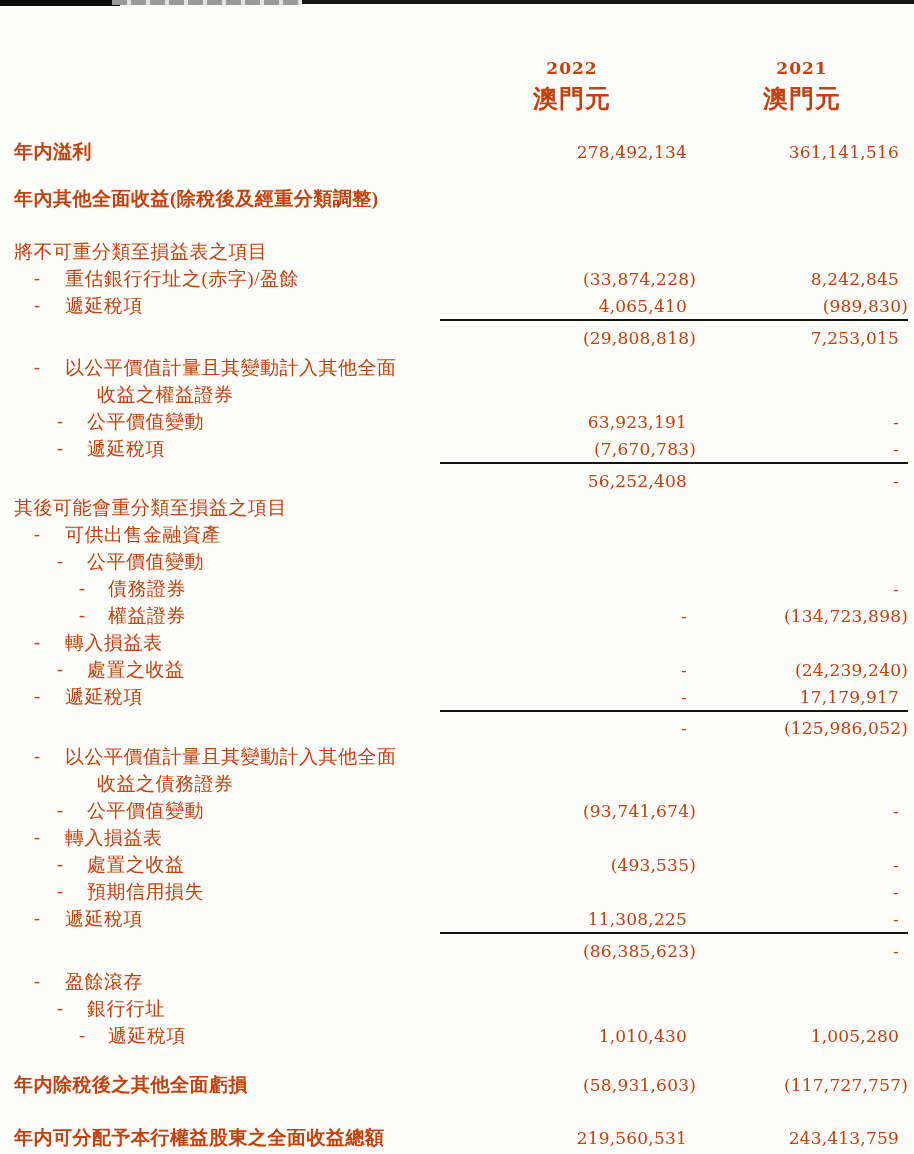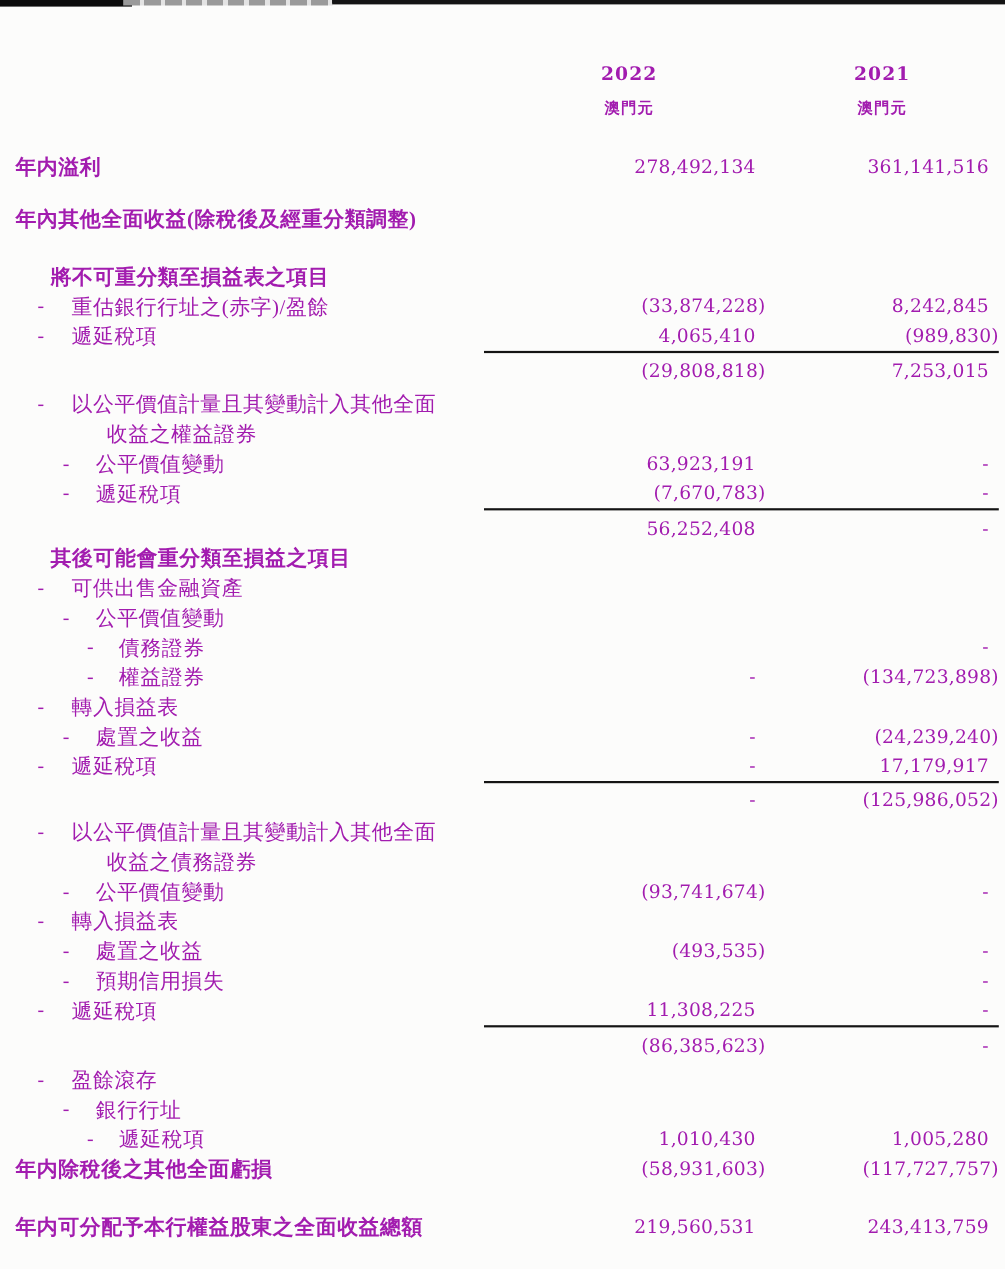--- a/index.html
+++ b/index.html
@@ -3,21 +3,21 @@
 <meta charset="utf-8">
 <style>
   * { box-sizing: border-box; margin: 0; padding: 0; }
   html,body { background:#e9e9e9; }
   .sheet{
     position:relative;
     width:914px; height:1154px;
     background:#fcfcfb;
     overflow:hidden;
     font-family:"Liberation Serif","DejaVu Serif",serif;
-    color:#a21caf;
+    color:#c2410c;
     margin:0 auto;
   }
   
   .scan-bar{position:absolute;top:0;left:0;width:914px;height:3px;background:#171717;}
   .scan-thick{position:absolute;top:0;left:0;width:120px;height:6px;background:#0c0c0c;}
   .scan-gray{position:absolute;top:0;left:112px;width:190px;height:5px;
     background:repeating-linear-gradient(90deg,#9a9a9a 0 15px,#e3e3e3 15px 19px);}
   .scan-tail{position:absolute;top:0;left:302px;width:612px;height:4px;background:#141414;}
 
   .content{position:relative;padding-top:0;}
@@ -33,34 +33,34 @@
   
   .i0{padding-left:14px;}
   .i1{padding-left:34px;}
   .i2{padding-left:57px;}
   .i3{padding-left:79px;}
   .cont{padding-left:97px;}
   .i1 .dash{width:31px;}
   .i2 .dash{width:30px;}
   .i3 .dash{width:29px;}
 
-  .b  .lbl{font-weight:700;margin-left:32px;}     
+  .b  .lbl{font-weight:400;}     
   .b0 .lbl{font-weight:600;}     
 
   
   .hdr{margin-top:54px;}
   .hy{font-weight:700;font-size:17px;letter-spacing:1px;text-align:center;}
-  .hu{font-weight:700;font-size:14px;text-align:center;letter-spacing:1px;}
+  .hu{font-weight:700;font-size:25px;text-align:center;letter-spacing:1px;}
   .hdr .r2nd{margin-top:4px;}
 
   
   .rule{height:0;border-top:2px solid #141414;width:468px;margin-left:440px;}
 
   
-  .g26{margin-top:26px;} .g28{margin-top:20px;} .g24{}  .g4{margin-top:4px;}
+  .g26{margin-top:26px;} .g28{margin-top:20px;} .g24{margin-top:22px;}  .g4{margin-top:4px;}
   .g3{margin-top:3px;}   .g2{margin-top:2px;}
 </style>
 </head>
 <body>
 
 <div class="sheet">
 
   <div class="scan-bar"></div>
   <div class="scan-thick"></div>
   <div class="scan-gray"></div>

